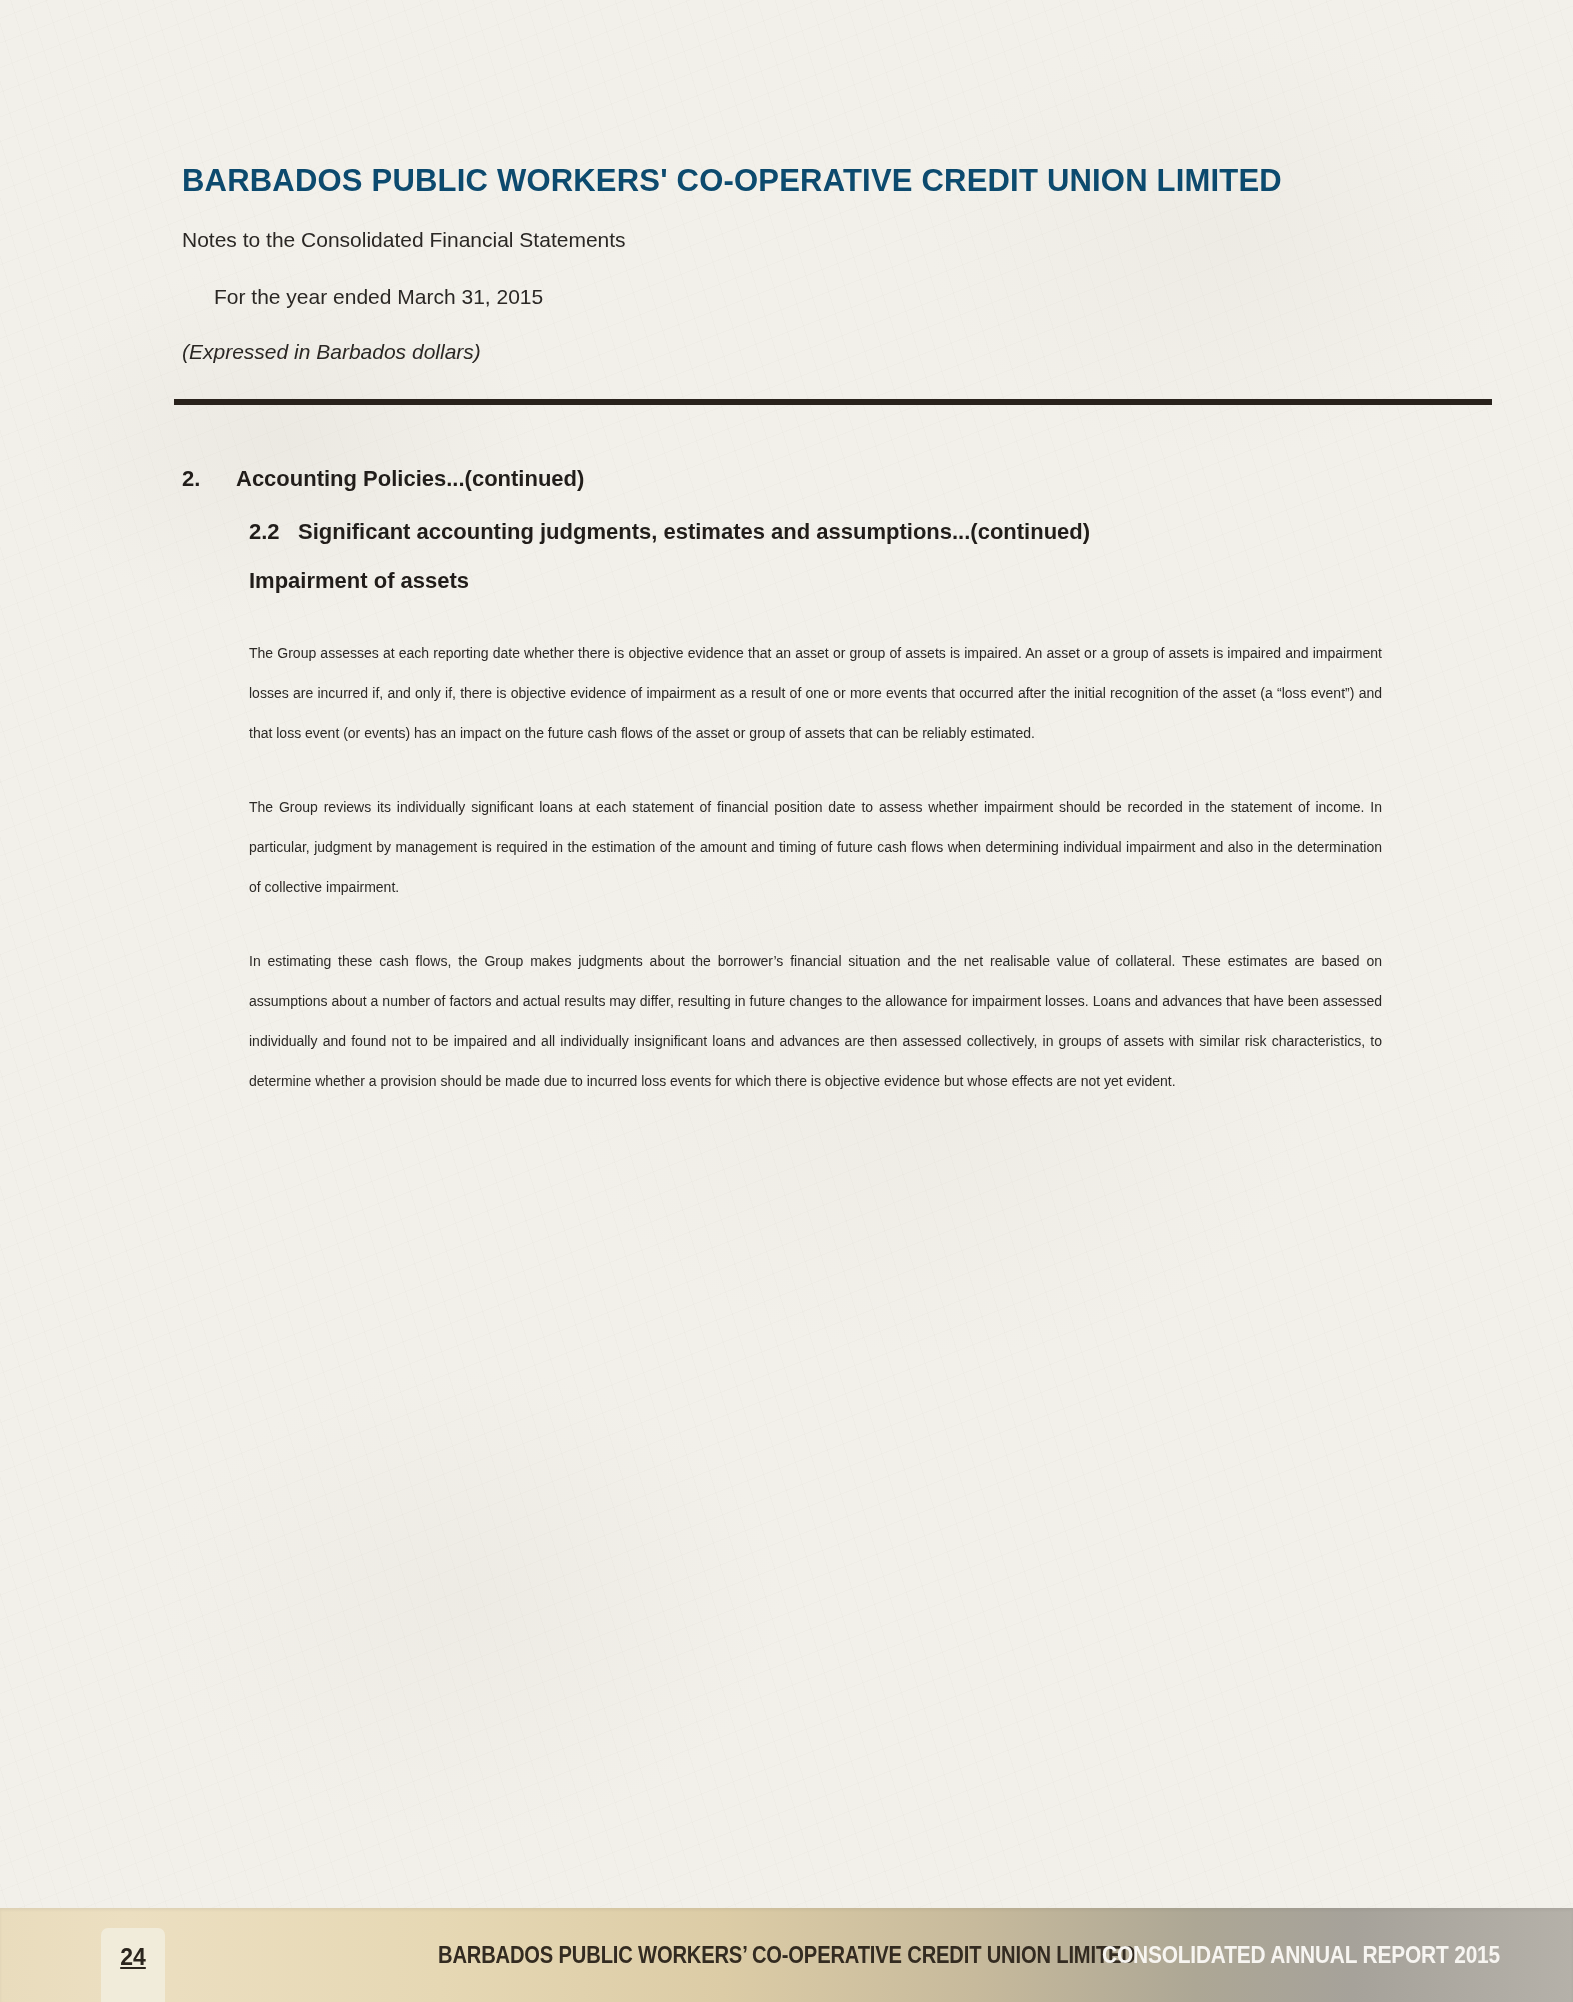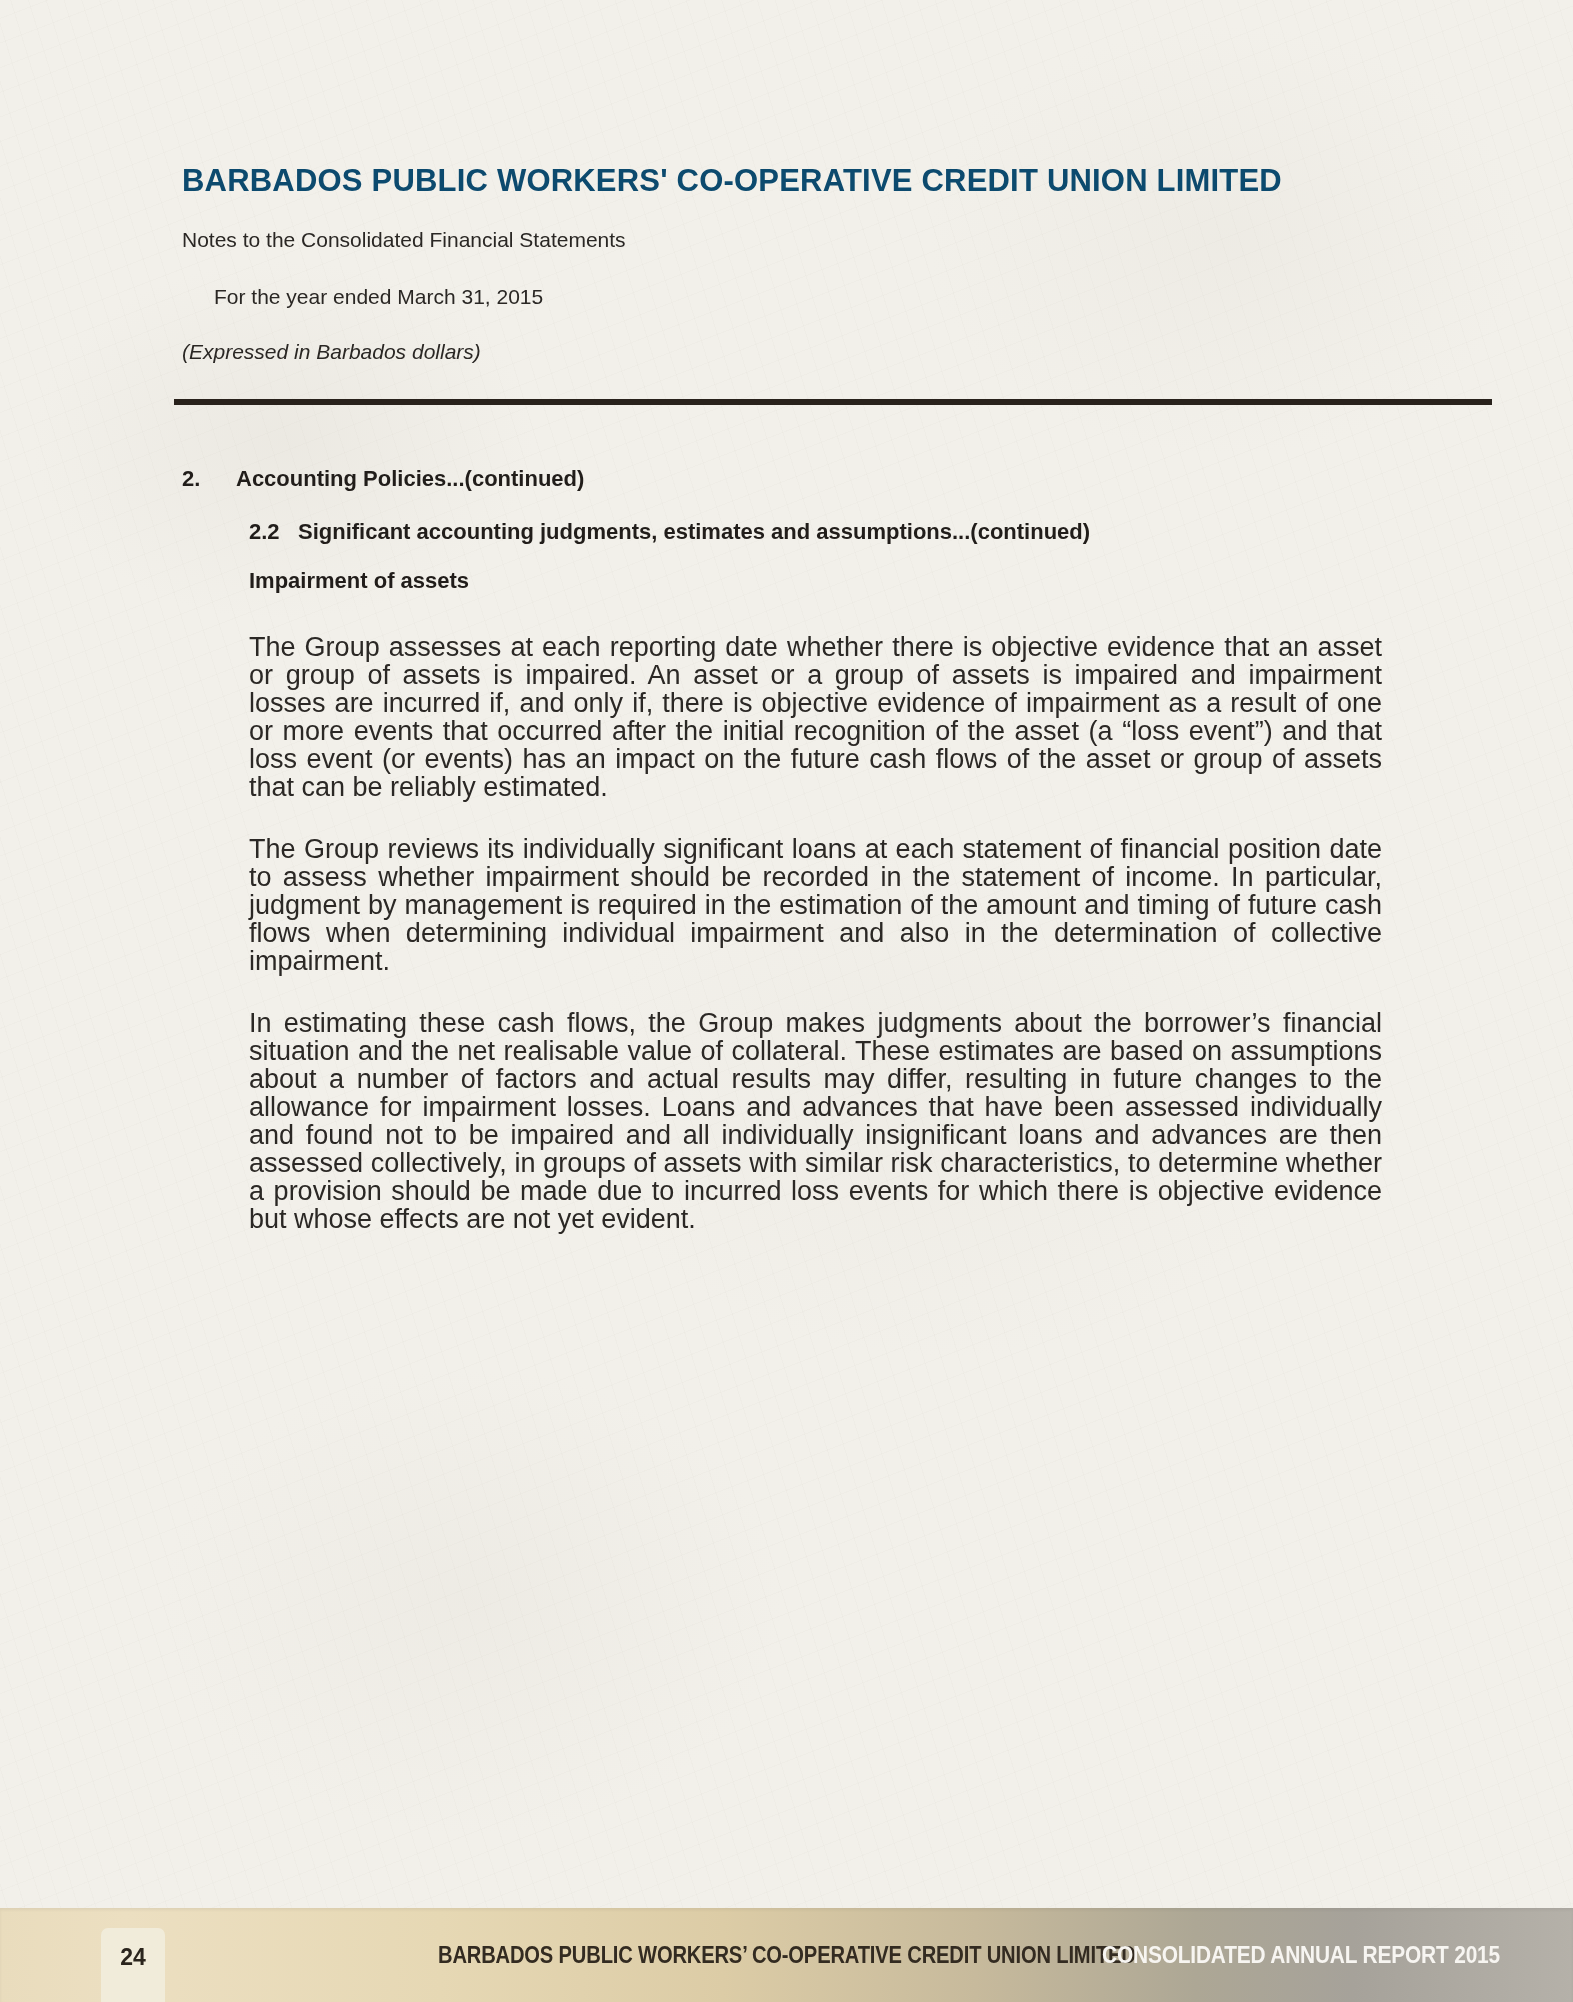--- a/index.html
+++ b/index.html
@@ -59,22 +59,22 @@
   .h-main        { top: 466px; left: 182px; }
   .h-main .htext { position: absolute; left: 54px; }
   .h-sub         { top: 491px; left: 249px; margin-top: 28px; }
   .h-sub .htext  { position: absolute; left: 49px; }
   .h-imp         { top: 568px; left: 249px; }
 
   .body-copy {
     position: absolute;
     left: 249px; top: 633px;
     width: 1133px;
-    font-size: 27px;
-    line-height: 28px;
+    font-size: 14px;
+    line-height: 40px;
     text-align: justify;
     color: #2b2825;
   }
   .body-copy p { margin: 0 0 34px 0; }
 
   .footer-bar {
     position: absolute;
     left: 0; bottom: 0;
     width: 100%; height: 94px;
     background: linear-gradient(90deg,
@@ -87,20 +87,21 @@
     left: 101px; top: 20px; bottom: 0;
     width: 64px;
     background: #f1ecda;
     border-radius: 7px 7px 0 0;
     box-sizing: border-box;
     padding-top: 16px;
     text-align: center;
     font-weight: bold;
     font-size: 23px;
     color: #2b251d;
+    text-decoration: underline;
   }
   .footer-text {
     position: absolute;
     top: 0; height: 100%;
     display: flex; align-items: center;
     font-weight: bold;
     font-size: 24px;
     letter-spacing: -.2px;
     white-space: nowrap;
   }

